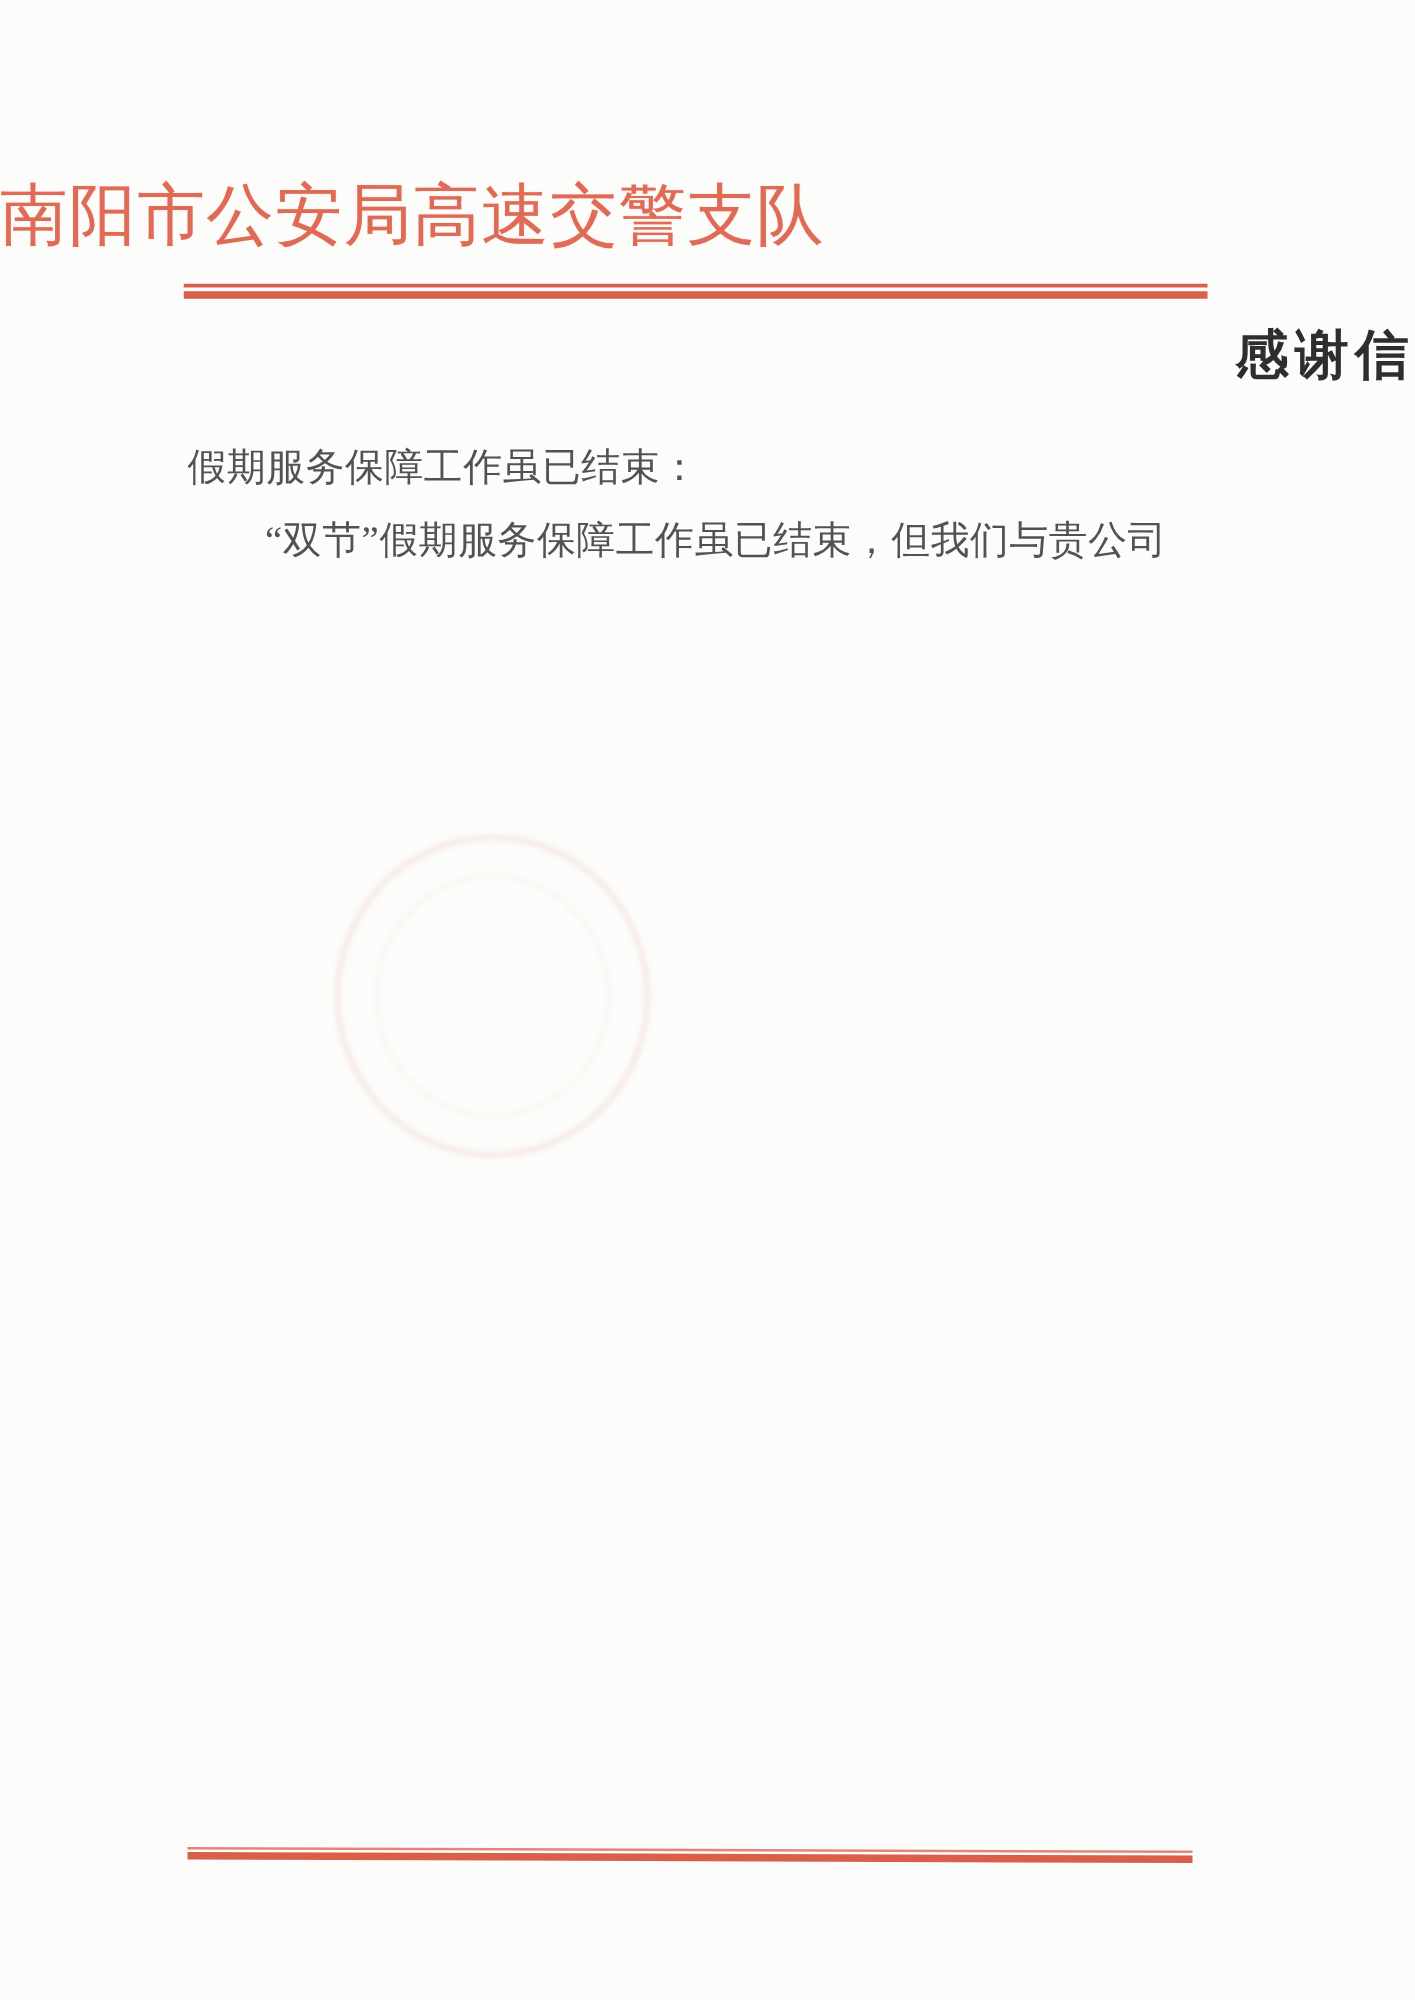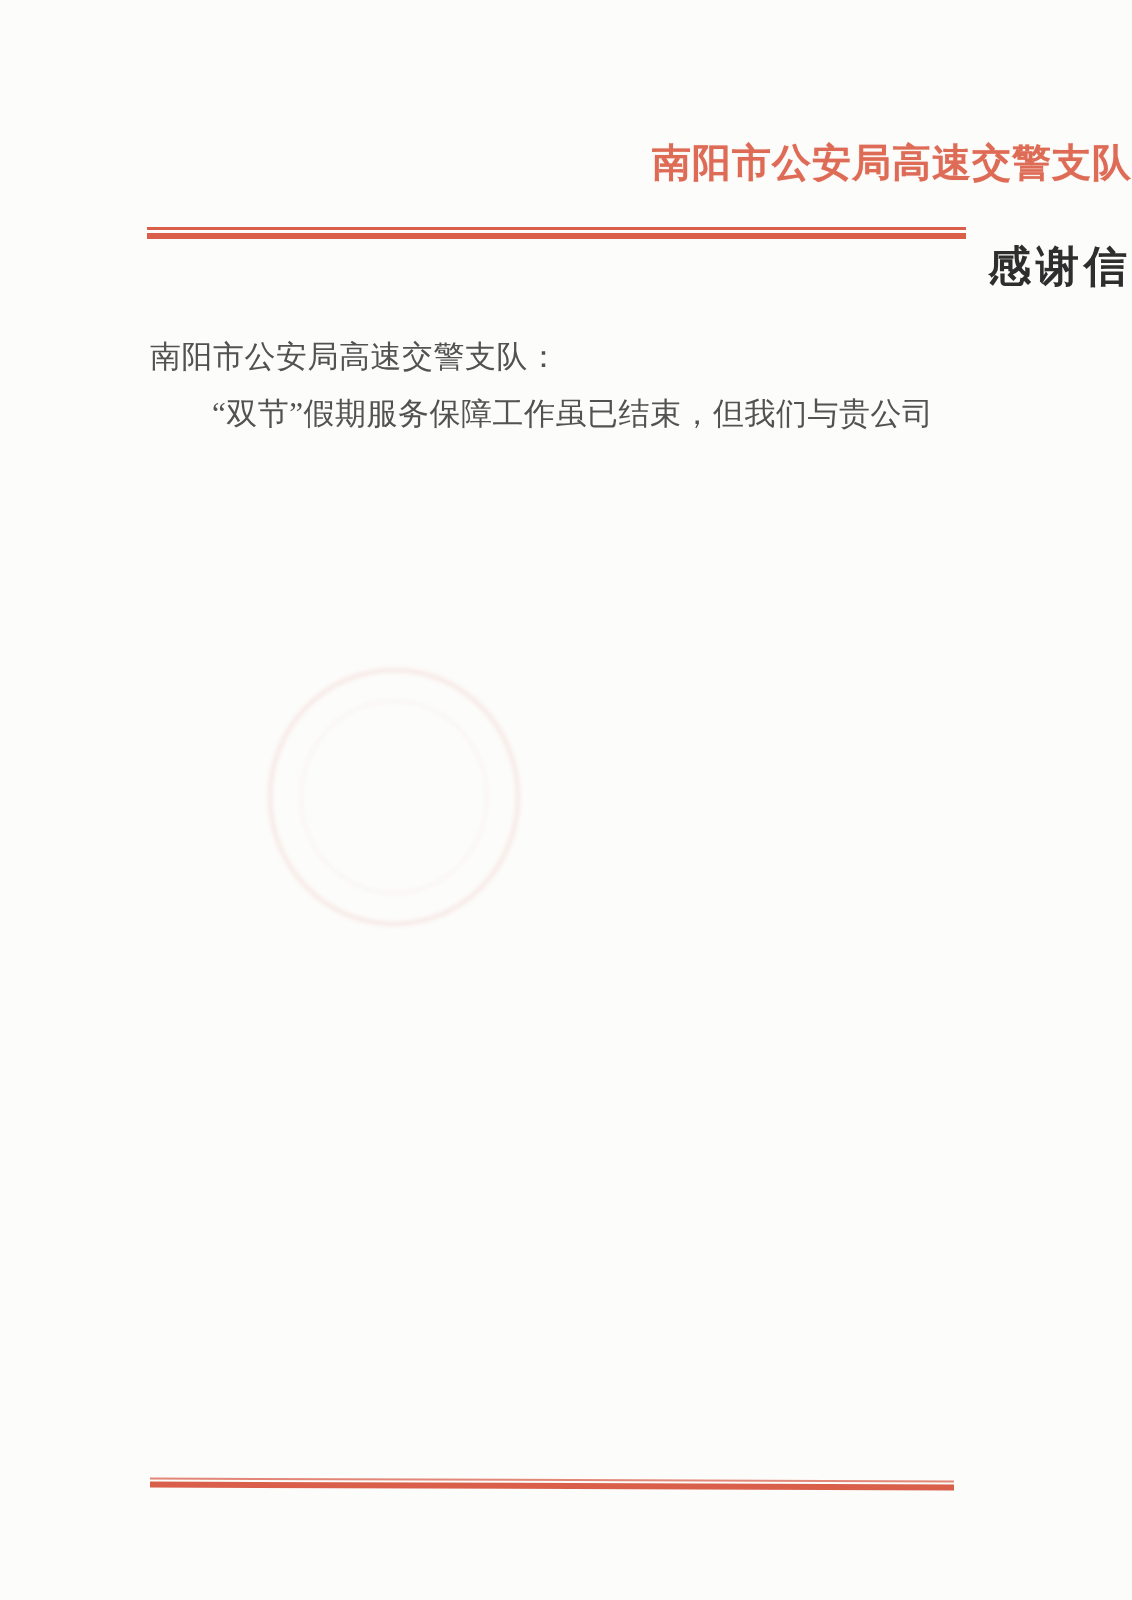--- a/index.html
+++ b/index.html
@@ -21,24 +21,24 @@
     height: 1600px;
     margin: 0 auto;
     background: var(--page-bg);
     overflow: hidden;
     font-family: "Liberation Serif", "DejaVu Serif", serif;
   }
 
   
   .letterhead-title {
     margin: 141px 0 0 0;
-    text-align: right;
-    font-size: 39px;
+    text-align: left;
+    font-size: 54px;
     line-height: 1.15;
-    font-weight: 700;
+    font-weight: 400;
     color: var(--red);
     letter-spacing: 1px;
     text-shadow: 0 0 1px rgba(222,107,85,0.45);
   }
   .head-rule {
     position: absolute;
     left: 147px;
     top: 227px;
     width: 819px;
   }
@@ -119,21 +119,21 @@
     <div class="rule-gap"></div>
     <div class="rule-thick"></div>
   </div>
 
   <h2 class="doc-title">感谢信</h2>
 
   <div class="seal-ghost"></div>
   <div class="seal-ghost-inner"></div>
 
   <main class="letter-body">
-    <p class="salutation">南阳市公安局高速交警支队：</p>
+    <p class="salutation">假期服务保障工作虽已结束：</p>
     <p class="para">“双节”假期服务保障工作虽已结束，但我们与贵公司</p>
   </main>
 
   <div class="foot-rule">
     <div class="rule-thin"></div>
     <div class="rule-gap"></div>
     <div class="rule-thick"></div>
   </div>
 
 </div>

